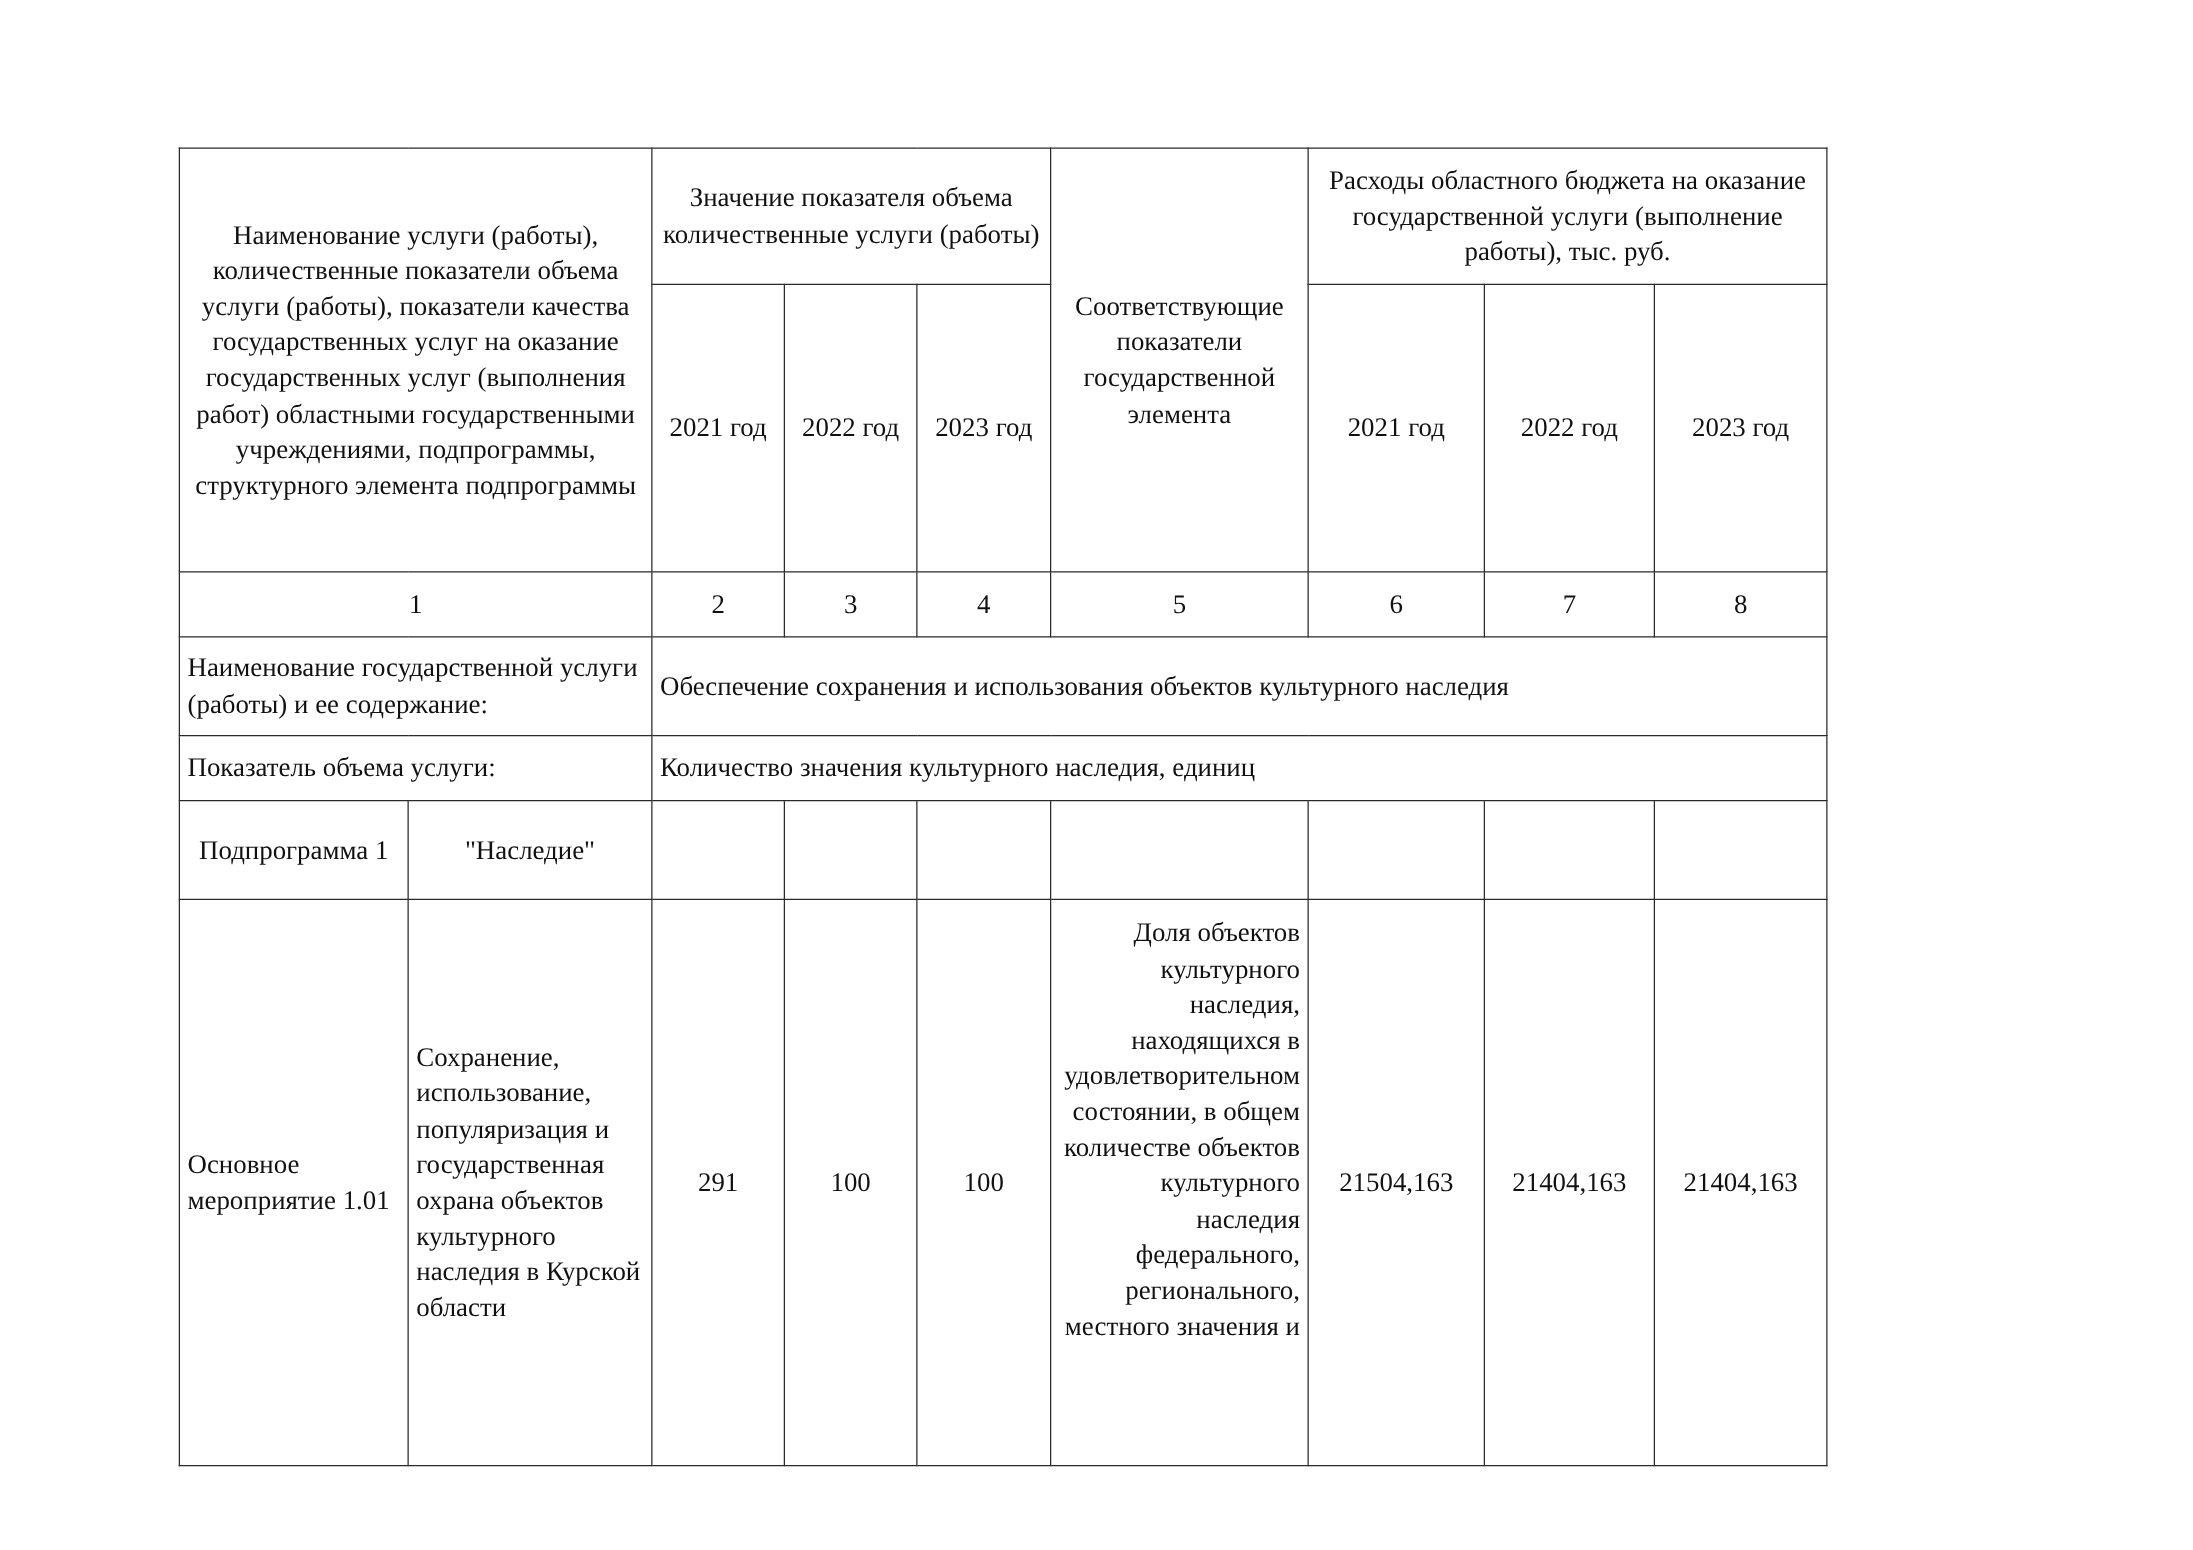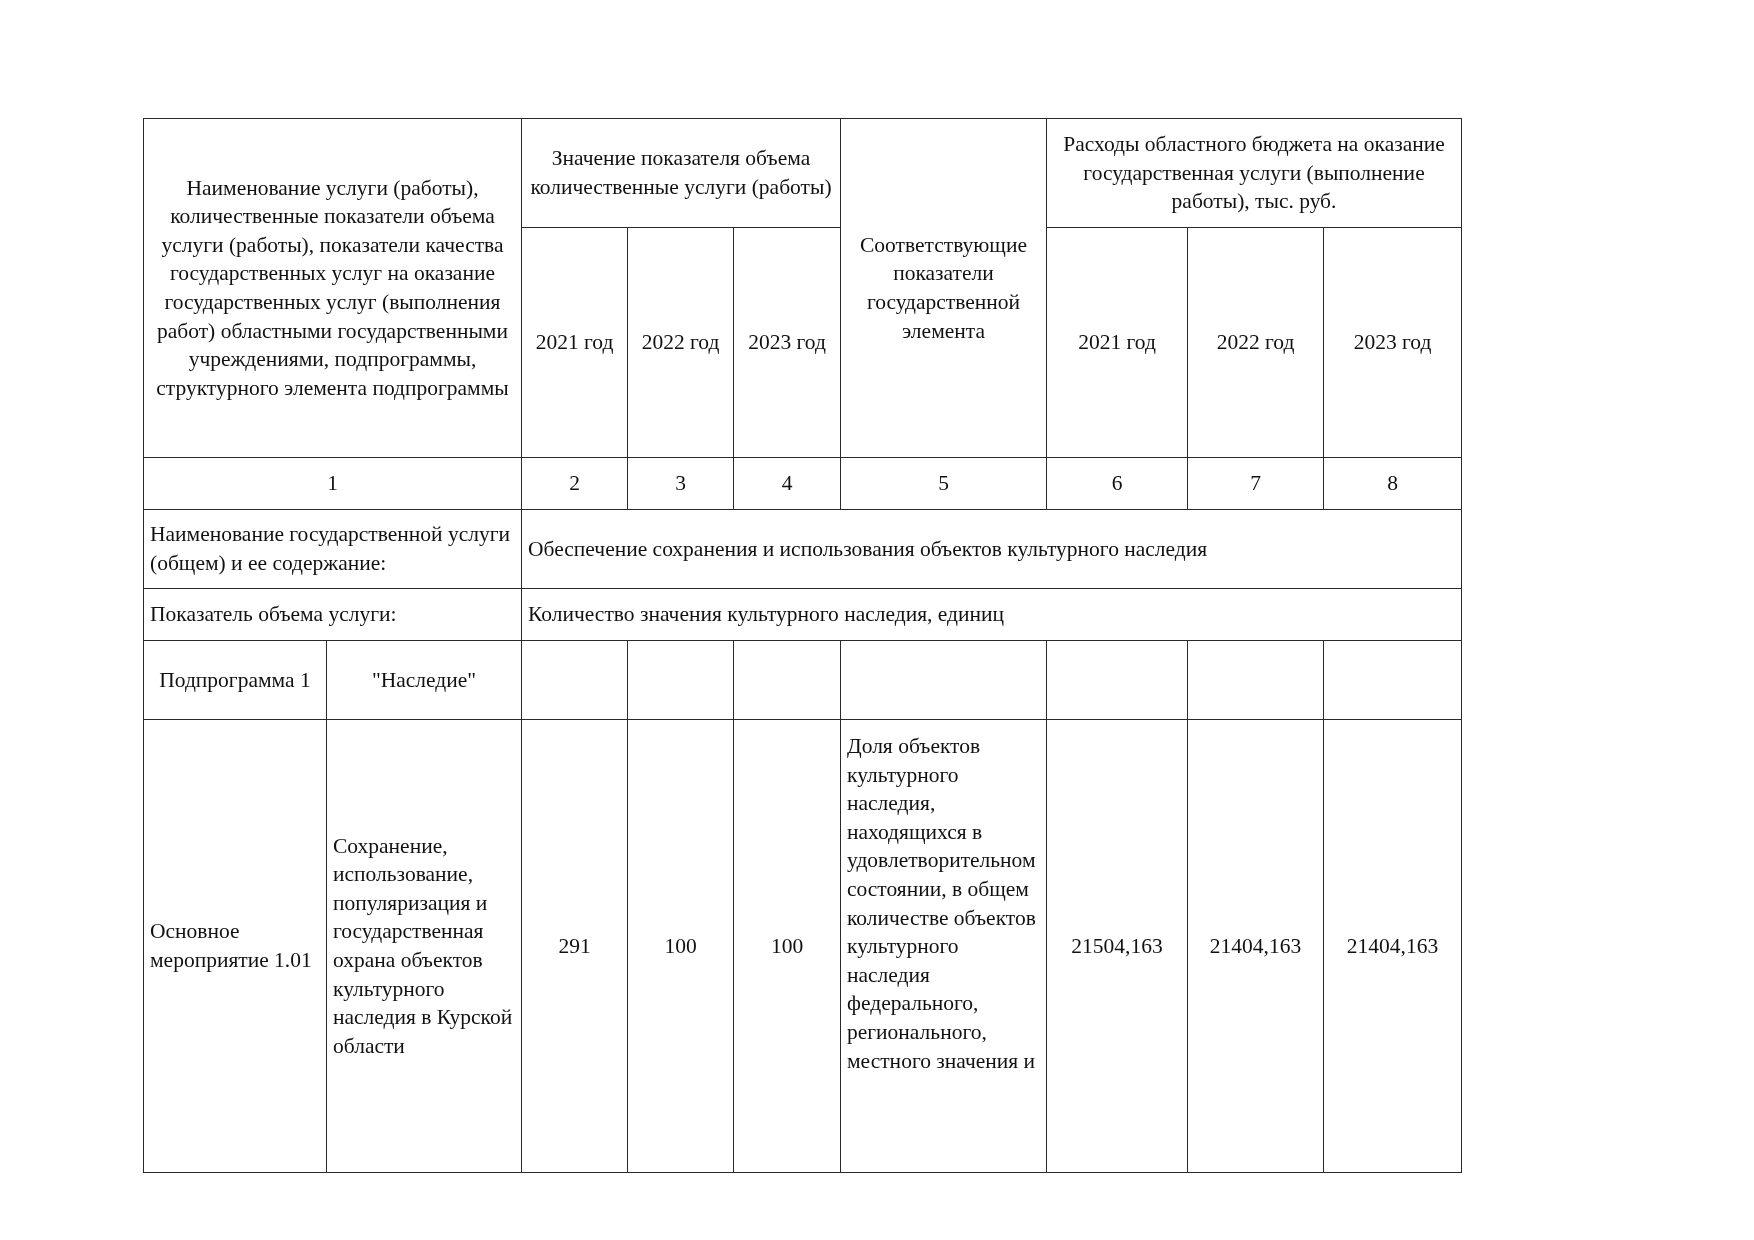--- a/index.html
+++ b/index.html
@@ -12,21 +12,21 @@
     font-size: 21.5px; line-height: 28.6px;
   }
   table.doc td {
     border: 1.5px solid #2a2a2a;
     padding: 0 6px;
     vertical-align: middle;
     word-wrap: break-word;
   }
   .c { text-align: center; }
   .l { text-align: left; }
-  .top { vertical-align: top !important; }
+  .top { vertical-align: top !important; text-align: right; }
   .pad-top { padding-top: 12px !important; }
 </style>
 </head>
 <body>
 
 <table class="doc">
   <colgroup>
     <col style="width:183px">
     <col style="width:195px">
     <col style="width:106px">
@@ -35,42 +35,42 @@
     <col style="width:206px">
     <col style="width:141px">
     <col style="width:136px">
     <col style="width:138px">
   </colgroup>
   <tbody>
       <tr style="height:109px">
     <td class="c" colspan="2" rowspan="2">Наименование услуги (работы), количественные показатели объема услуги (работы), показатели качества государственных услуг на оказание государственных услуг (выполнения работ) областными государственными учреждениями, подпрограммы, структурного элемента подпрограммы</td>
     <td class="c" colspan="3">Значение показателя объема количественные услуги (работы)</td>
     <td class="c" rowspan="2">Соответствующие показатели государственной элемента</td>
-    <td class="c" colspan="3">Расходы областного бюджета на оказание государственная услуги (выполнение работы), тыс. руб.</td>
+    <td class="c" colspan="3">Расходы областного бюджета на оказание государственной услуги (выполнение работы), тыс. руб.</td>
   </tr>
   <tr style="height:230px">
     <td class="c">2021 год</td>
     <td class="c">2022 год</td>
     <td class="c">2023 год</td>
     <td class="c">2021 год</td>
     <td class="c">2022 год</td>
     <td class="c">2023 год</td>
   </tr>
   <tr style="height:52px">
     <td class="c" colspan="2">1</td>
     <td class="c">2</td>
     <td class="c">3</td>
     <td class="c">4</td>
     <td class="c">5</td>
     <td class="c">6</td>
     <td class="c">7</td>
     <td class="c">8</td>
   </tr>
   <tr style="height:79px">
-    <td class="l" colspan="2">Наименование государственной услуги (общем) и ее содержание:</td>
+    <td class="l" colspan="2">Наименование государственной услуги (работы) и ее содержание:</td>
     <td class="l" colspan="7">Обеспечение сохранения и использования объектов культурного наследия</td>
   </tr>
   <tr style="height:52px">
     <td class="l" colspan="2">Показатель объема услуги:</td>
     <td class="l" colspan="7">Количество значения культурного наследия, единиц</td>
   </tr>
   <tr style="height:79px">
     <td class="c">Подпрограмма 1</td>
     <td class="c">"Наследие"</td>
     <td></td>

